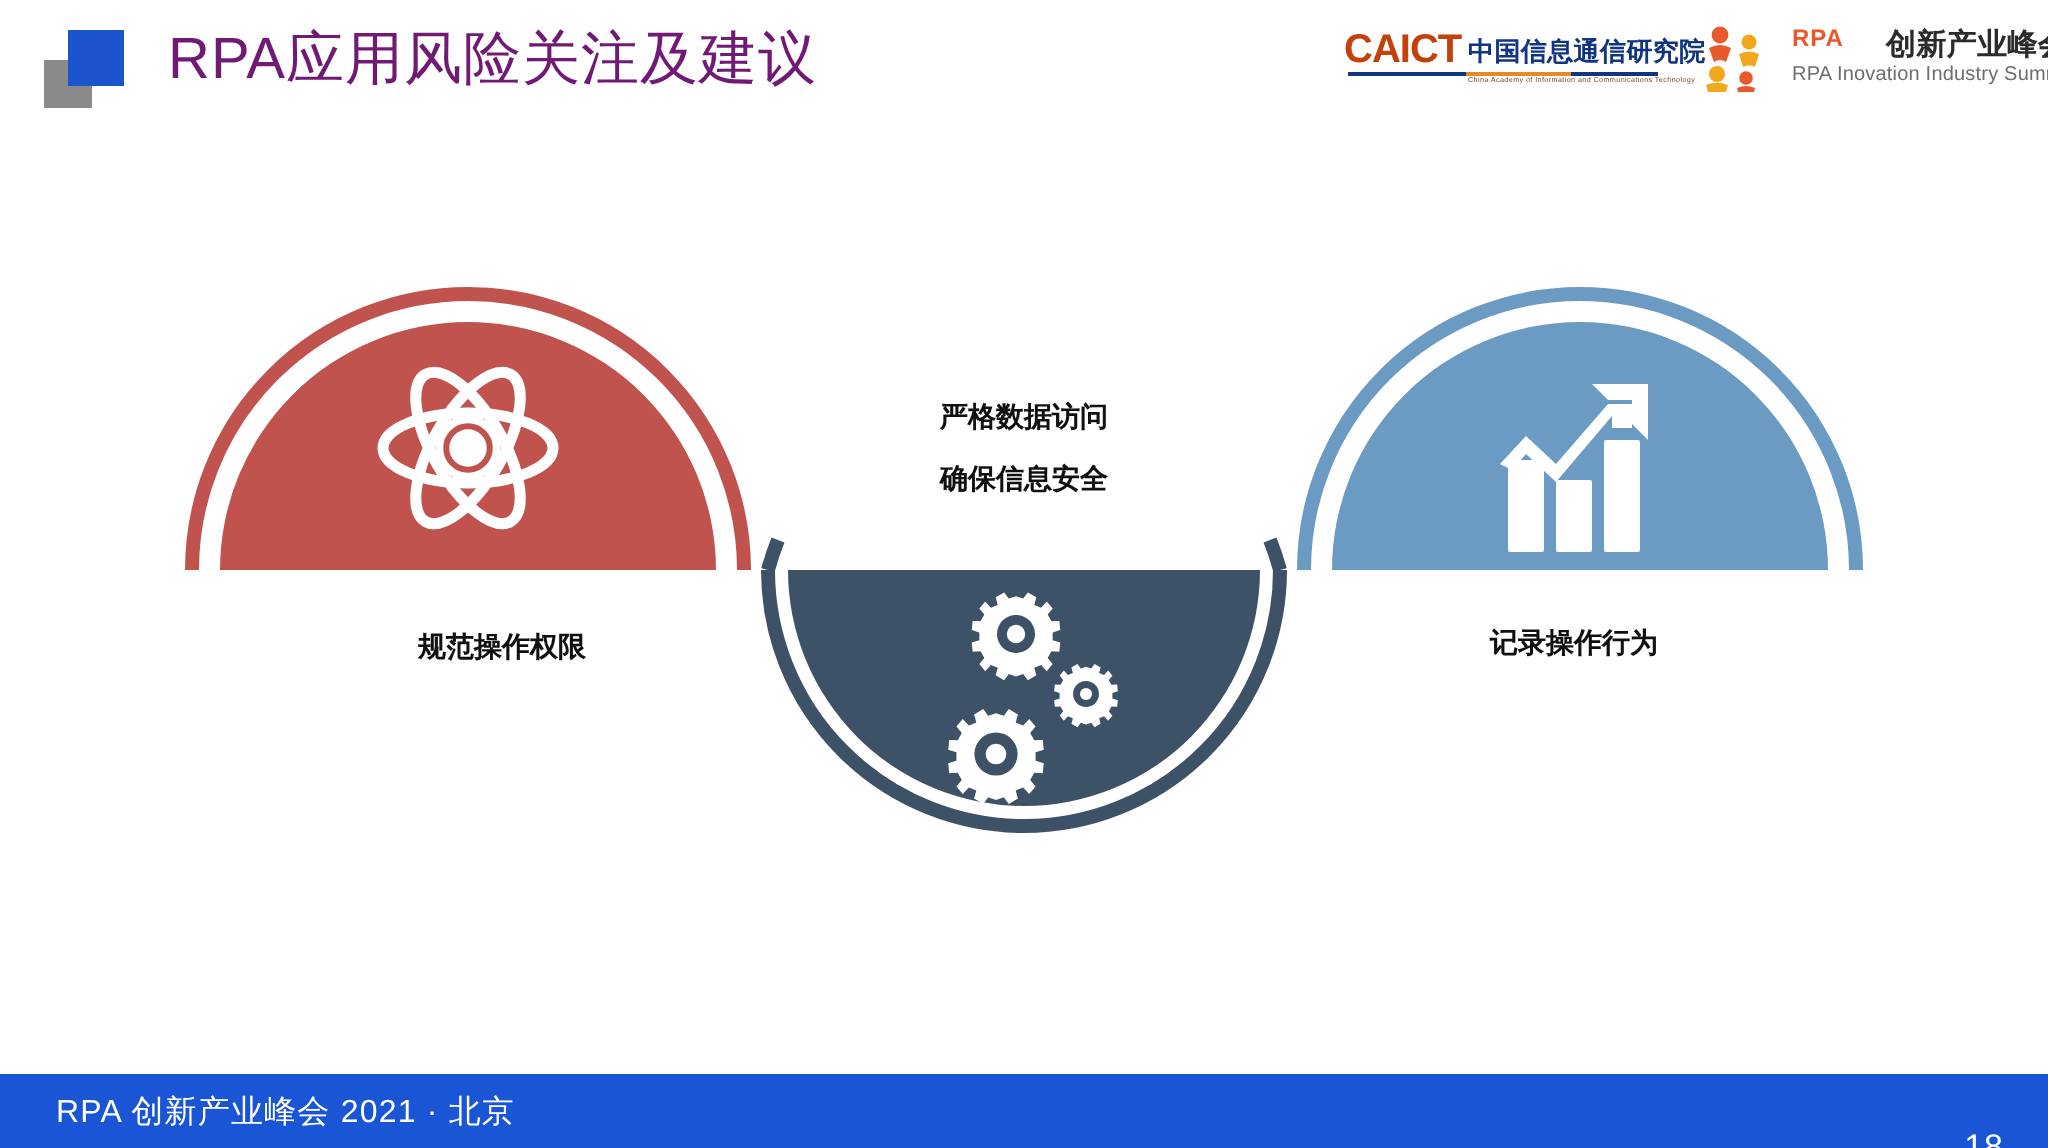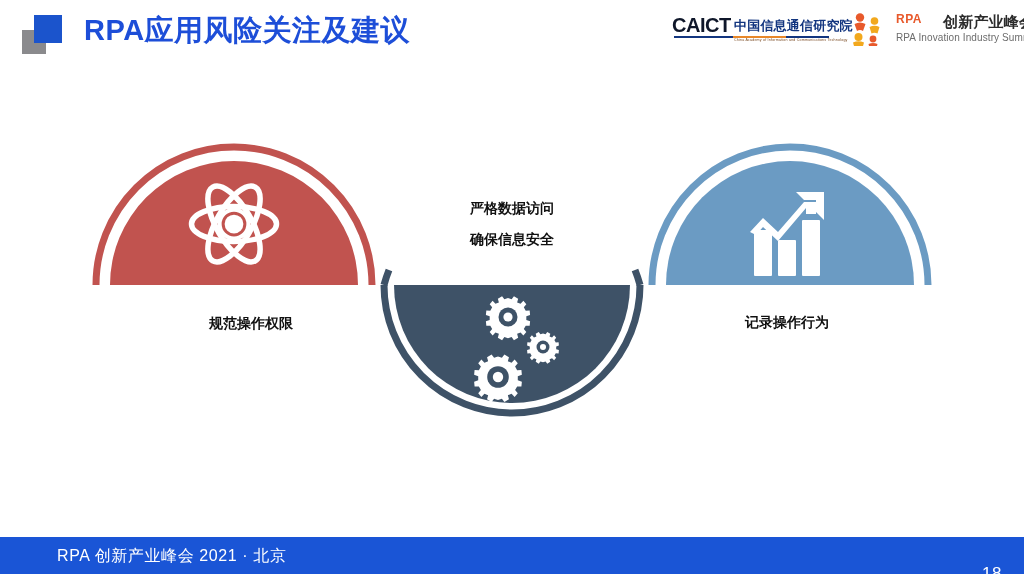--- a/index.html
+++ b/index.html
@@ -35,39 +35,39 @@
   #logo-square-blue {
     position: absolute;
     left: 12px; top: 3px;
     width: 28px; height: 28px;
     background: #1b54cc;
   }
   #slide-title {
     position: absolute;
     left: 84px; top: 8px;
     font-size: 29px;
-    font-weight: 700;
-    color: #1d4ed8;
+    font-weight: 400;
+    color: #701a75;
     letter-spacing: .5px;
     white-space: nowrap;
     line-height: 44px;
   }
 
   
   #caict-logo {
     position: absolute;
     left: 672px; top: 13px;
     width: 160px; height: 34px;
   }
   #caict-wordmark {
     position: absolute;
     left: 0; top: 1px;
     font-size: 20px;
     font-weight: bold;
-    color: #0f172a;
+    color: #c2410c;
     letter-spacing: -0.5px;
     font-family: "Liberation Sans", sans-serif;
   }
   #caict-cn {
     position: absolute;
     left: 62px; top: 4px;
     font-size: 13px;
     font-weight: bold;
     color: #12357f;
     letter-spacing: .2px;
@@ -159,21 +159,20 @@
     width: 1024px; height: 37px;
     background: #1a55d6;
   }
   #footer-text {
     position: absolute;
     left: 28px; top: 9px;
     font-size: 16px;
     color: #ffffff;
     letter-spacing: .6px;
     white-space: nowrap;
-    margin-left: 29px;
   }
   #footer-page {
     position: absolute;
     right: 22px; top: 8px;
     font-size: 17px;
     color: #ffffff;
     letter-spacing: .5px;
     margin-top: 19px;
   }
 </style>

